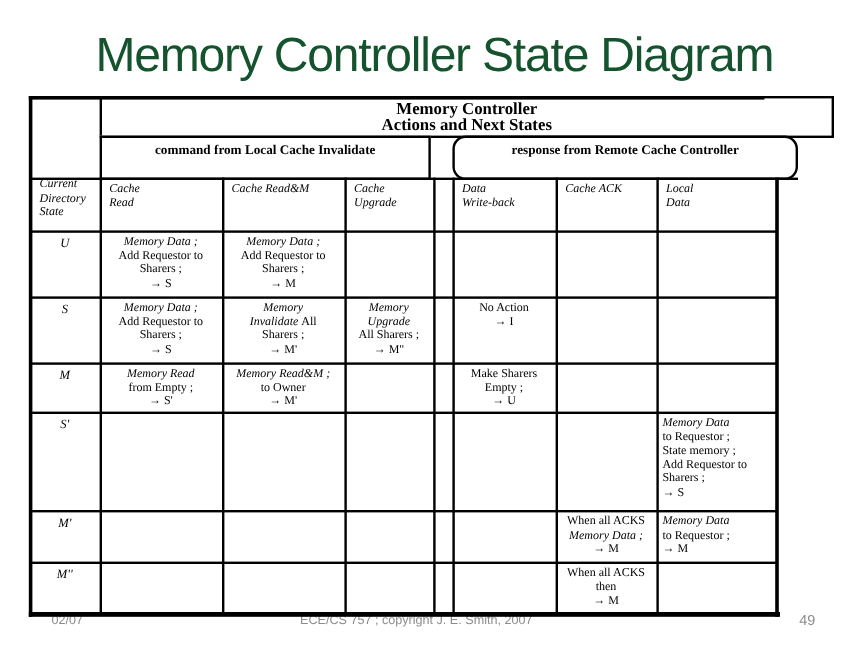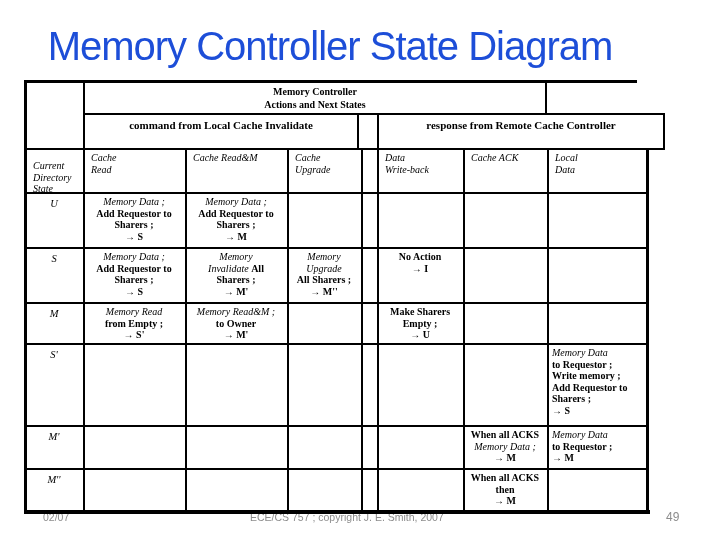--- a/index.html
+++ b/index.html
@@ -1,36 +1,36 @@
 <!DOCTYPE html>
 <html><head>
 <meta charset="utf-8">
 <style>
   html,body{margin:0;padding:0;background:#fff;}
   .slide{position:relative;width:720px;height:540px;background:#ffffff;overflow:hidden;
          font-family:"Liberation Serif",serif;color:#000;}
   .title{position:absolute;left:0;top:24px;width:660px;text-align:center;margin:0;
          font-family:"Liberation Sans",sans-serif;font-weight:normal;font-size:40px;
-         letter-spacing:-1px;color:#1d4ed8;z-index:3;}
+         letter-spacing:-1px;color:#14532d;z-index:3;padding-left:32px;}
   #table-layer{position:absolute;left:0;top:0;width:720px;height:540px;}
   .gline{position:absolute;background:#000;z-index:5;}
   .hbox{position:absolute;border:2px solid #000;background:#fff;box-sizing:border-box;
         text-align:center;font-weight:bold;z-index:4;}
-  .hbox1{left:83px;top:80px;width:464px;height:35px;font-size:10px;line-height:13px;padding-top:3px;}
+  .hbox1{left:83px;top:80px;width:612px;height:35px;font-size:14px;line-height:13px;padding-top:3px;}
   .hbox2{left:83px;top:113px;width:276px;height:37px;font-size:11px;line-height:14px;padding-top:3px;}
-  .hbox3{left:377px;top:113px;width:288px;height:37px;font-size:11px;line-height:14px;padding-top:3px;}
+  .hbox3{left:377px;top:113px;width:288px;height:37px;font-size:11px;line-height:14px;padding-top:3px;border-radius:11px;}
   .colhead{position:absolute;box-sizing:border-box;z-index:6;font-style:italic;
            font-size:10px;line-height:11.5px;text-align:left;padding:4px 2px 0 8px;}
   .statecell{position:absolute;box-sizing:border-box;z-index:6;font-style:italic;
              font-size:10.5px;text-align:center;padding-top:6px;}
   .cell{position:absolute;box-sizing:border-box;z-index:6;font-size:10px;line-height:11.5px;
         text-align:center;padding:4px 2px 0 2px;}
   .cell.left{text-align:left;padding-left:5px;}
   .seg-i{font-style:italic;}
-  .seg-b{font-weight:bold;}
+  .seg-b{font-weight:normal;}
   .footer-text{position:absolute;font-family:Liberation Sans, sans-serif;color:#8c8c8c;
                font-size:10.5px;z-index:1;white-space:nowrap;}
   .f-date{left:43px;top:511px;}
   .f-course{left:250px;top:511px;}
   .f-page{left:666px;top:510px;font-size:12px;}
 </style>
 </head>
 <body>
 
 <div class="slide">
@@ -56,21 +56,21 @@
         <div class="gline" style="left: 25px; top: 247px; width: 623px; height: 2px;"></div>
         <div class="gline" style="left: 25px; top: 302px; width: 623px; height: 2px;"></div>
         <div class="gline" style="left: 25px; top: 343px; width: 623px; height: 2px;"></div>
         <div class="gline" style="left: 25px; top: 425px; width: 623px; height: 2px;"></div>
         <div class="gline" style="left: 25px; top: 468px; width: 623px; height: 2px;"></div>
         <div class="gline" style="left: 25px; top: 148px; width: 640px; height: 2px;"></div>
         <div class="gline" style="left: 24px; top: 80px; width: 3px; height: 434px;"></div>
         <div class="gline" style="left: 24px; top: 80px; width: 613px; height: 3px;"></div>
         <div class="gline" style="left: 24px; top: 510px; width: 626px; height: 4px;"></div>
         <div class="gline" style="left: 646px; top: 148px; width: 3px; height: 366px;"></div>
-        <div class="colhead" style="left: 25px; top: 156px; width: 58px; height: 44px;">
+        <div class="colhead" style="left: 25px; top: 144px; width: 58px; height: 44px;">
           <div>Current</div>
           <div>Directory</div>
           <div>State</div>
         </div>
         <div class="colhead" style="left: 83px; top: 148px; width: 102px; height: 44px;">
           <div>Cache</div>
           <div>Read</div>
         </div>
         <div class="colhead" style="left: 185px; top: 148px; width: 94px; height: 44px;">
           <div>Cache Read&amp;M</div>
@@ -139,21 +139,21 @@
         </div>
         <div class="cell" style="left: 377px; top: 302px; width: 86px; height: 41px;">
           <div><span class="seg-b">Make Sharers</span></div>
           <div><span class="seg-b">Empty ;</span></div>
           <div><span class="seg-b">→ U</span></div>
         </div>
         <div class="statecell" style="left: 25px; top: 343px; width: 58px; height: 82px;">S'</div>
         <div class="cell left" style="left: 547px; top: 343px; width: 101px; height: 82px;">
           <div><span class="seg-i">Memory Data</span></div>
           <div><span class="seg-b">to Requestor ;</span></div>
-          <div><span class="seg-b">Write memory ;</span></div>
+          <div><span class="seg-b">State memory ;</span></div>
           <div><span class="seg-b">Add Requestor to</span></div>
           <div><span class="seg-b">Sharers ;</span></div>
           <div><span class="seg-b">→ S</span></div>
         </div>
         <div class="statecell" style="left: 25px; top: 425px; width: 58px; height: 43px;">M'</div>
         <div class="cell" style="left: 463px; top: 425px; width: 84px; height: 43px;">
           <div><span class="seg-b">When all ACKS</span></div>
           <div><span class="seg-i">Memory Data ;</span></div>
           <div><span class="seg-b">→ M</span></div>
         </div>

